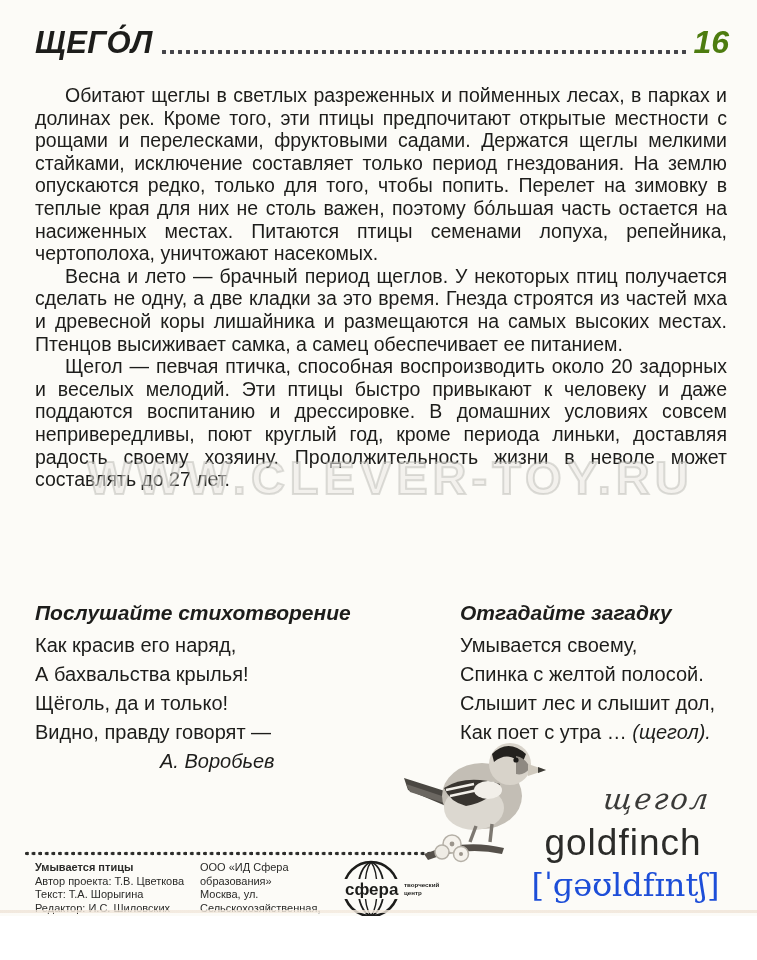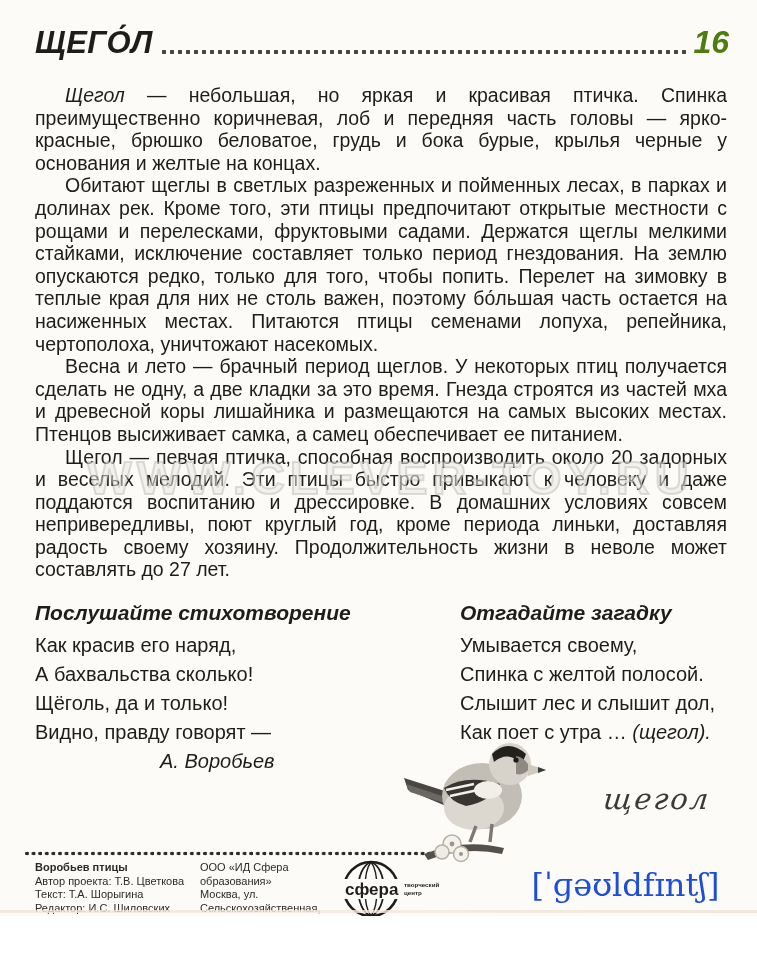--- a/index.html
+++ b/index.html
@@ -98,50 +98,49 @@
 
 <div class="page">
 
   <div class="title-row">
     <span class="doc-title">ЩЕГО́Л</span>
     <span class="dot-leader"></span>
     <span class="page-number">16</span>
   </div>
 
   <div class="body-text">
-    <p><span class="lead-italic">Щегол</span><span> — небольшая, но яркая и красивая птичка. Спинка преимущественно коричневая, лоб и передняя часть головы — ярко-красные, брюшко беловатое, грудь и бока бурые, крылья черные у основания и желтые на концах.</span></p>
     <p><span>Обитают щеглы в светлых разреженных и пойменных лесах, в парках и долинах рек. Кроме того, эти птицы предпочитают открытые местности с рощами и перелесками, фруктовыми садами. Держатся щеглы мелкими стайками, исключение составляет только период гнездования. На землю опускаются редко, только для того, чтобы попить. Перелет на зимовку в теплые края для них не столь важен, поэтому бо́льшая часть остается на насиженных местах. Питаются птицы семенами лопуха, репейника, чертополоха, уничтожают насекомых.</span></p>
     <p><span>Весна и лето — брачный период щеглов. У некоторых птиц получается сделать не одну, а две кладки за это время. Гнезда строятся из частей мха и древесной коры лишайника и размещаются на самых высоких местах. Птенцов высиживает самка, а самец обеспечивает ее питанием.</span></p>
     <p><span>Щегол — певчая птичка, способная воспроизводить около 20 задорных и веселых мелодий. Эти птицы быстро привыкают к человеку и даже поддаются воспитанию и дрессировке. В домашних условиях совсем непривередливы, поют круглый год, кроме периода линьки, доставляя радость своему хозяину. Продолжительность жизни в неволе может составлять до 27 лет.</span></p>
   </div>
 
   <div class="watermark">WWW.CLEVER-TOY.RU</div>
 
   <div class="poem">
     <div class="section-head">Послушайте стихотворение</div>
     <div>Как красив его наряд,</div>
-    <div>А бахвальства сколько!</div>
+    <div>А бахвальства крылья!</div>
     <div>Щёголь, да и только!</div>
     <div>Видно, правду говорят —</div>
     <div class="poem-author">А. Воробьев</div>
   </div>
 
   <div class="riddle">
     <div class="section-head">Отгадайте загадку</div>
     <div>Умывается своему,</div>
     <div>Спинка с желтой полосой.</div>
     <div>Слышит лес и слышит дол,</div>
     <div><span>Как поет с утра … </span><span class="riddle-answer">(щегол).</span></div>
   </div>
 
 
   <div class="dotted-rule"></div>
 
   <div class="footer-col footer-credits">
-    <div class="footer-series">Воробьев птицы</div>
+    <div class="footer-series">Умывается птицы</div>
     <div>Автор проекта: Т.В. Цветкова</div>
     <div>Текст: Т.А. Шорыгина</div>
     <div>Редактор: И.С. Шиловских</div>
     <div>© Т.В. Цветкова, 2024</div>
   </div>
 
   <div class="footer-col footer-publisher">
     <div>ООО «ИД Сфера образования»</div>
     <div>Москва, ул. Сельскохозяйственная,</div>
     <div>д. 18, корп. 3</div>
@@ -190,16 +189,17 @@
 
       <circle cx="48" cy="118" r="9" fill="#f5f2ec" stroke="#b5b0a7" stroke-width="1.5"></circle>
       <circle cx="38" cy="126" r="7" fill="#efece5" stroke="#b5b0a7" stroke-width="1.5"></circle>
       <circle cx="57" cy="128" r="7.5" fill="#f5f2ec" stroke="#b5b0a7" stroke-width="1.5"></circle>
       <circle cx="48" cy="118" r="2.4" fill="#9b958c"></circle>
       <circle cx="57" cy="128" r="2" fill="#9b958c"></circle>
     </svg>
   </div>
 
   <div class="vocab-ru">щегол</div>
+  <div class="vocab-en">goldfinch</div>
   <div class="vocab-ipa">[ˈɡəʊldfɪntʃ]</div>
 
   <div class="bottom-edge"></div>
 </div>
 
 </body></html>

